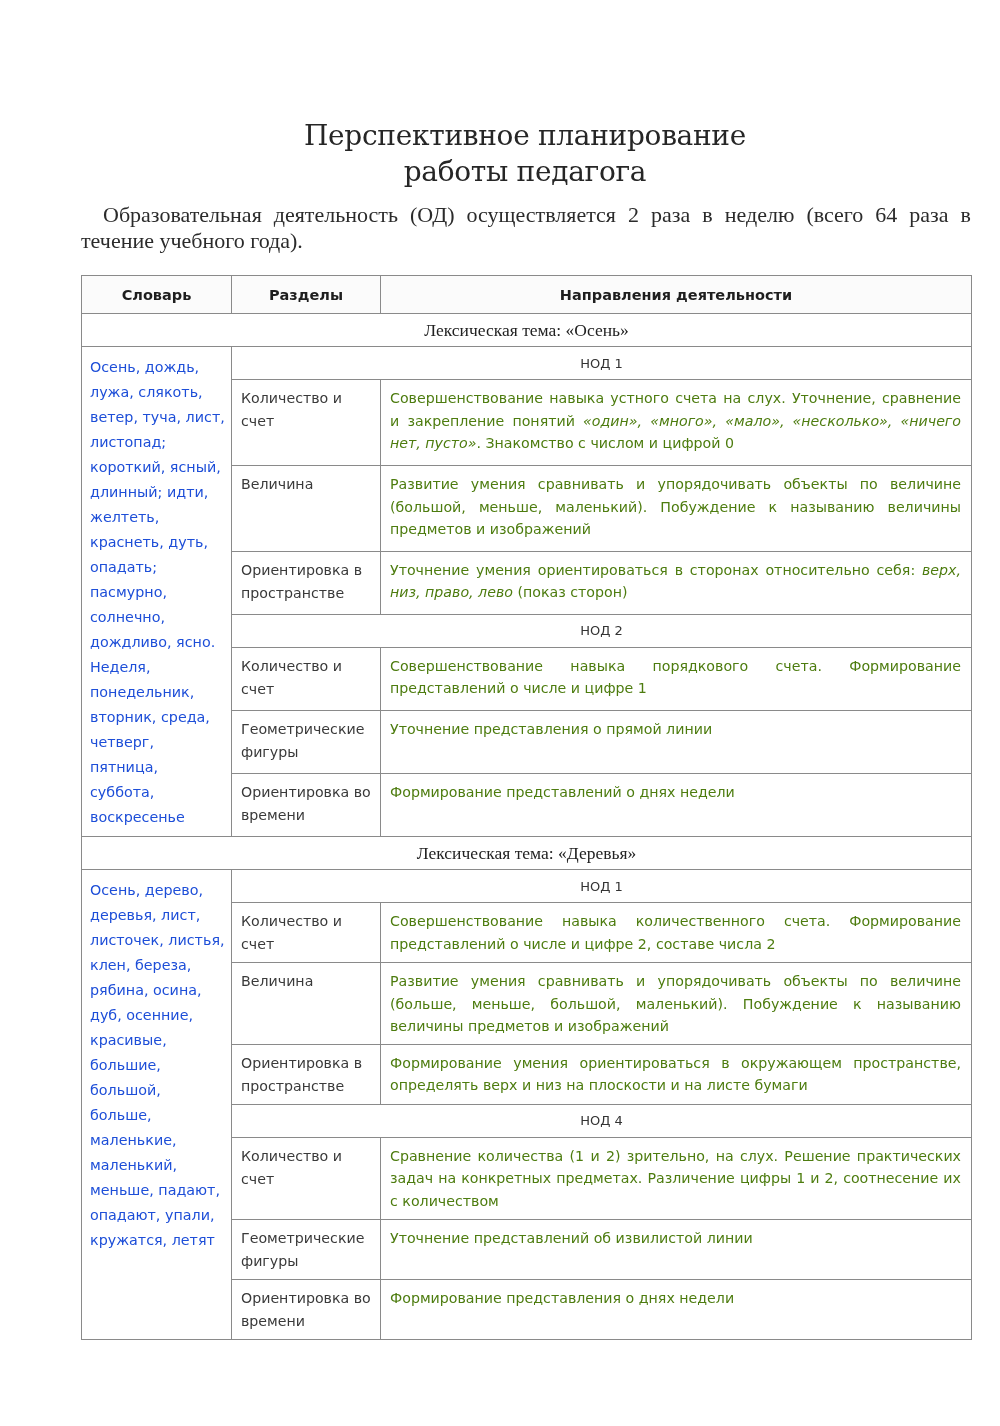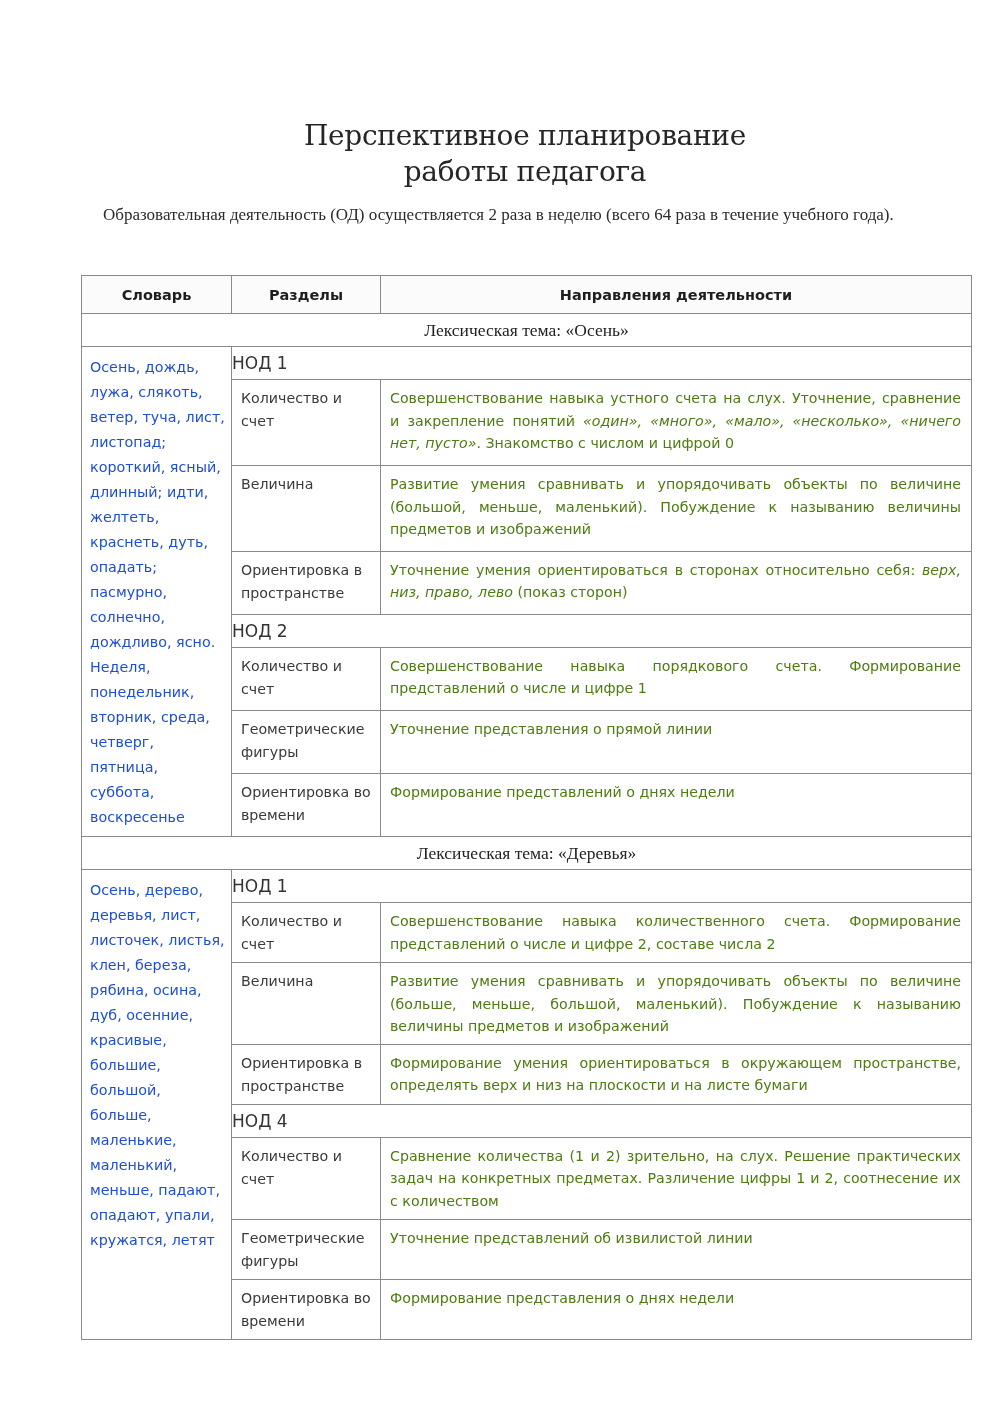--- a/index.html
+++ b/index.html
@@ -14,21 +14,21 @@
     position: absolute; left: 0; width: 1050px; top: 118px;
     text-align: center;
     font-family: "DejaVu Serif", serif;
     font-size: 28px; line-height: 36px;
     color: #262626;
     letter-spacing: -0.3px;
   }
   .intro {
     position: absolute; left: 81px; width: 890px; top: 202px;
     font-family: "Liberation Serif", serif;
-    font-size: 17px; line-height: 26px;
+    font-size: 22px; line-height: 26px;
     text-align: justify;
     text-indent: 22px;
     color: #2b2b2b;
   }
   table.plan {
     position: absolute; left: 81px; top: 275px;
     width: 890px;
     border-collapse: collapse;
     table-layout: fixed;
     font-family: "DejaVu Sans", sans-serif;
@@ -61,22 +61,23 @@
     color: #222222;
   }
   td.vocab {
     padding: 8px 6px 6px 8px !important;
     line-height: 25px;
     font-size: 14.3px;
     color: #1d4ed8;
   }
   td.nod {
     height: 32px;
+    text-align: center;
     vertical-align: middle !important;
-    font-size: 17px;
+    font-size: 13px;
     color: #333;
   }
   td.sec {
     padding: 7px 6px 6px 9px !important;
     line-height: 23px;
     color: #3a3a3a;
   }
   td.dir {
     padding: 7px 10px 6px 9px !important;
     line-height: 22.6px;

